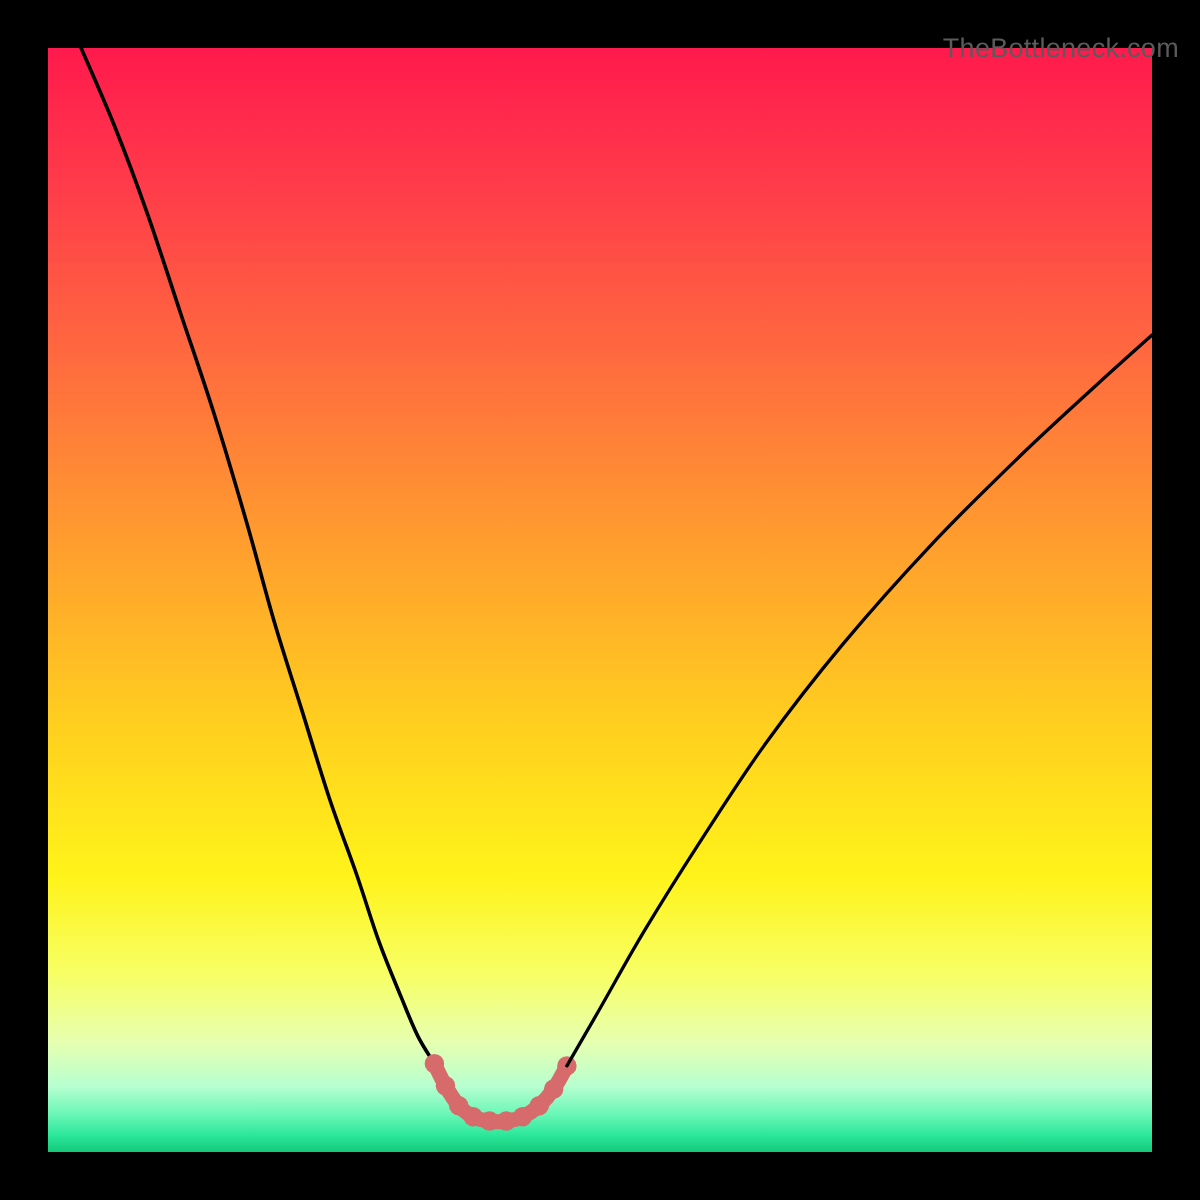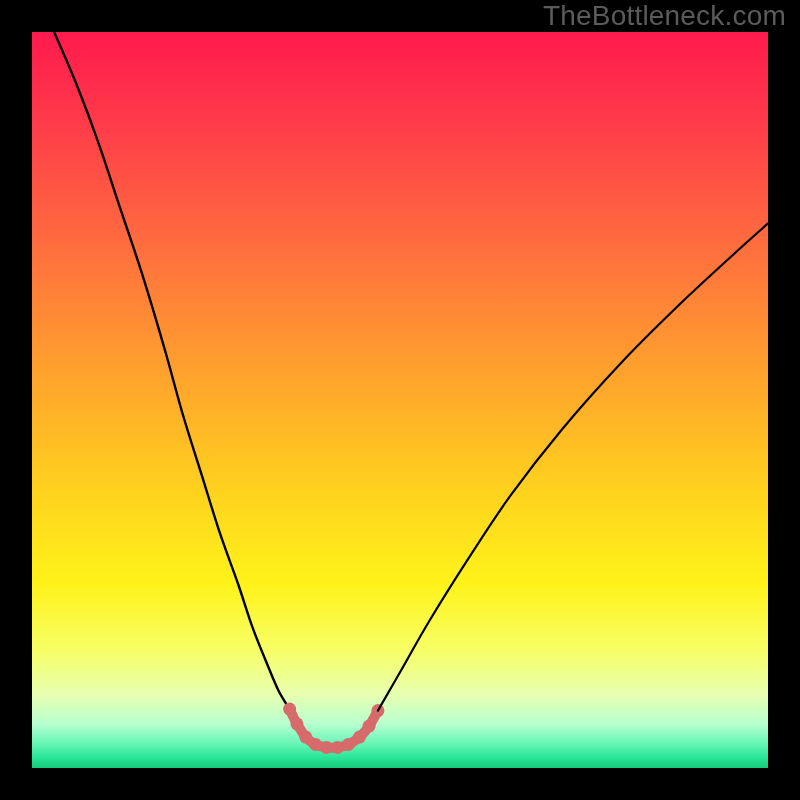--- a/index.html
+++ b/index.html
@@ -36,24 +36,24 @@
   }
   .curves {
     position: absolute;
     left: 0;
     top: 0;
     width: 100%;
     height: 100%;
   }
   .watermark {
     position: absolute;
-    top: 0;
+    top: 22px;
     right: 14px;
     color: #5b5b5b;
-    font-size: 28px;
+    font-size: 18px;
     font-weight: 500;
     letter-spacing: 0.2px;
     user-select: none;
   }
 </style>
 </head>
 <body>
 
 <div class="frame">
   <div class="plot">

